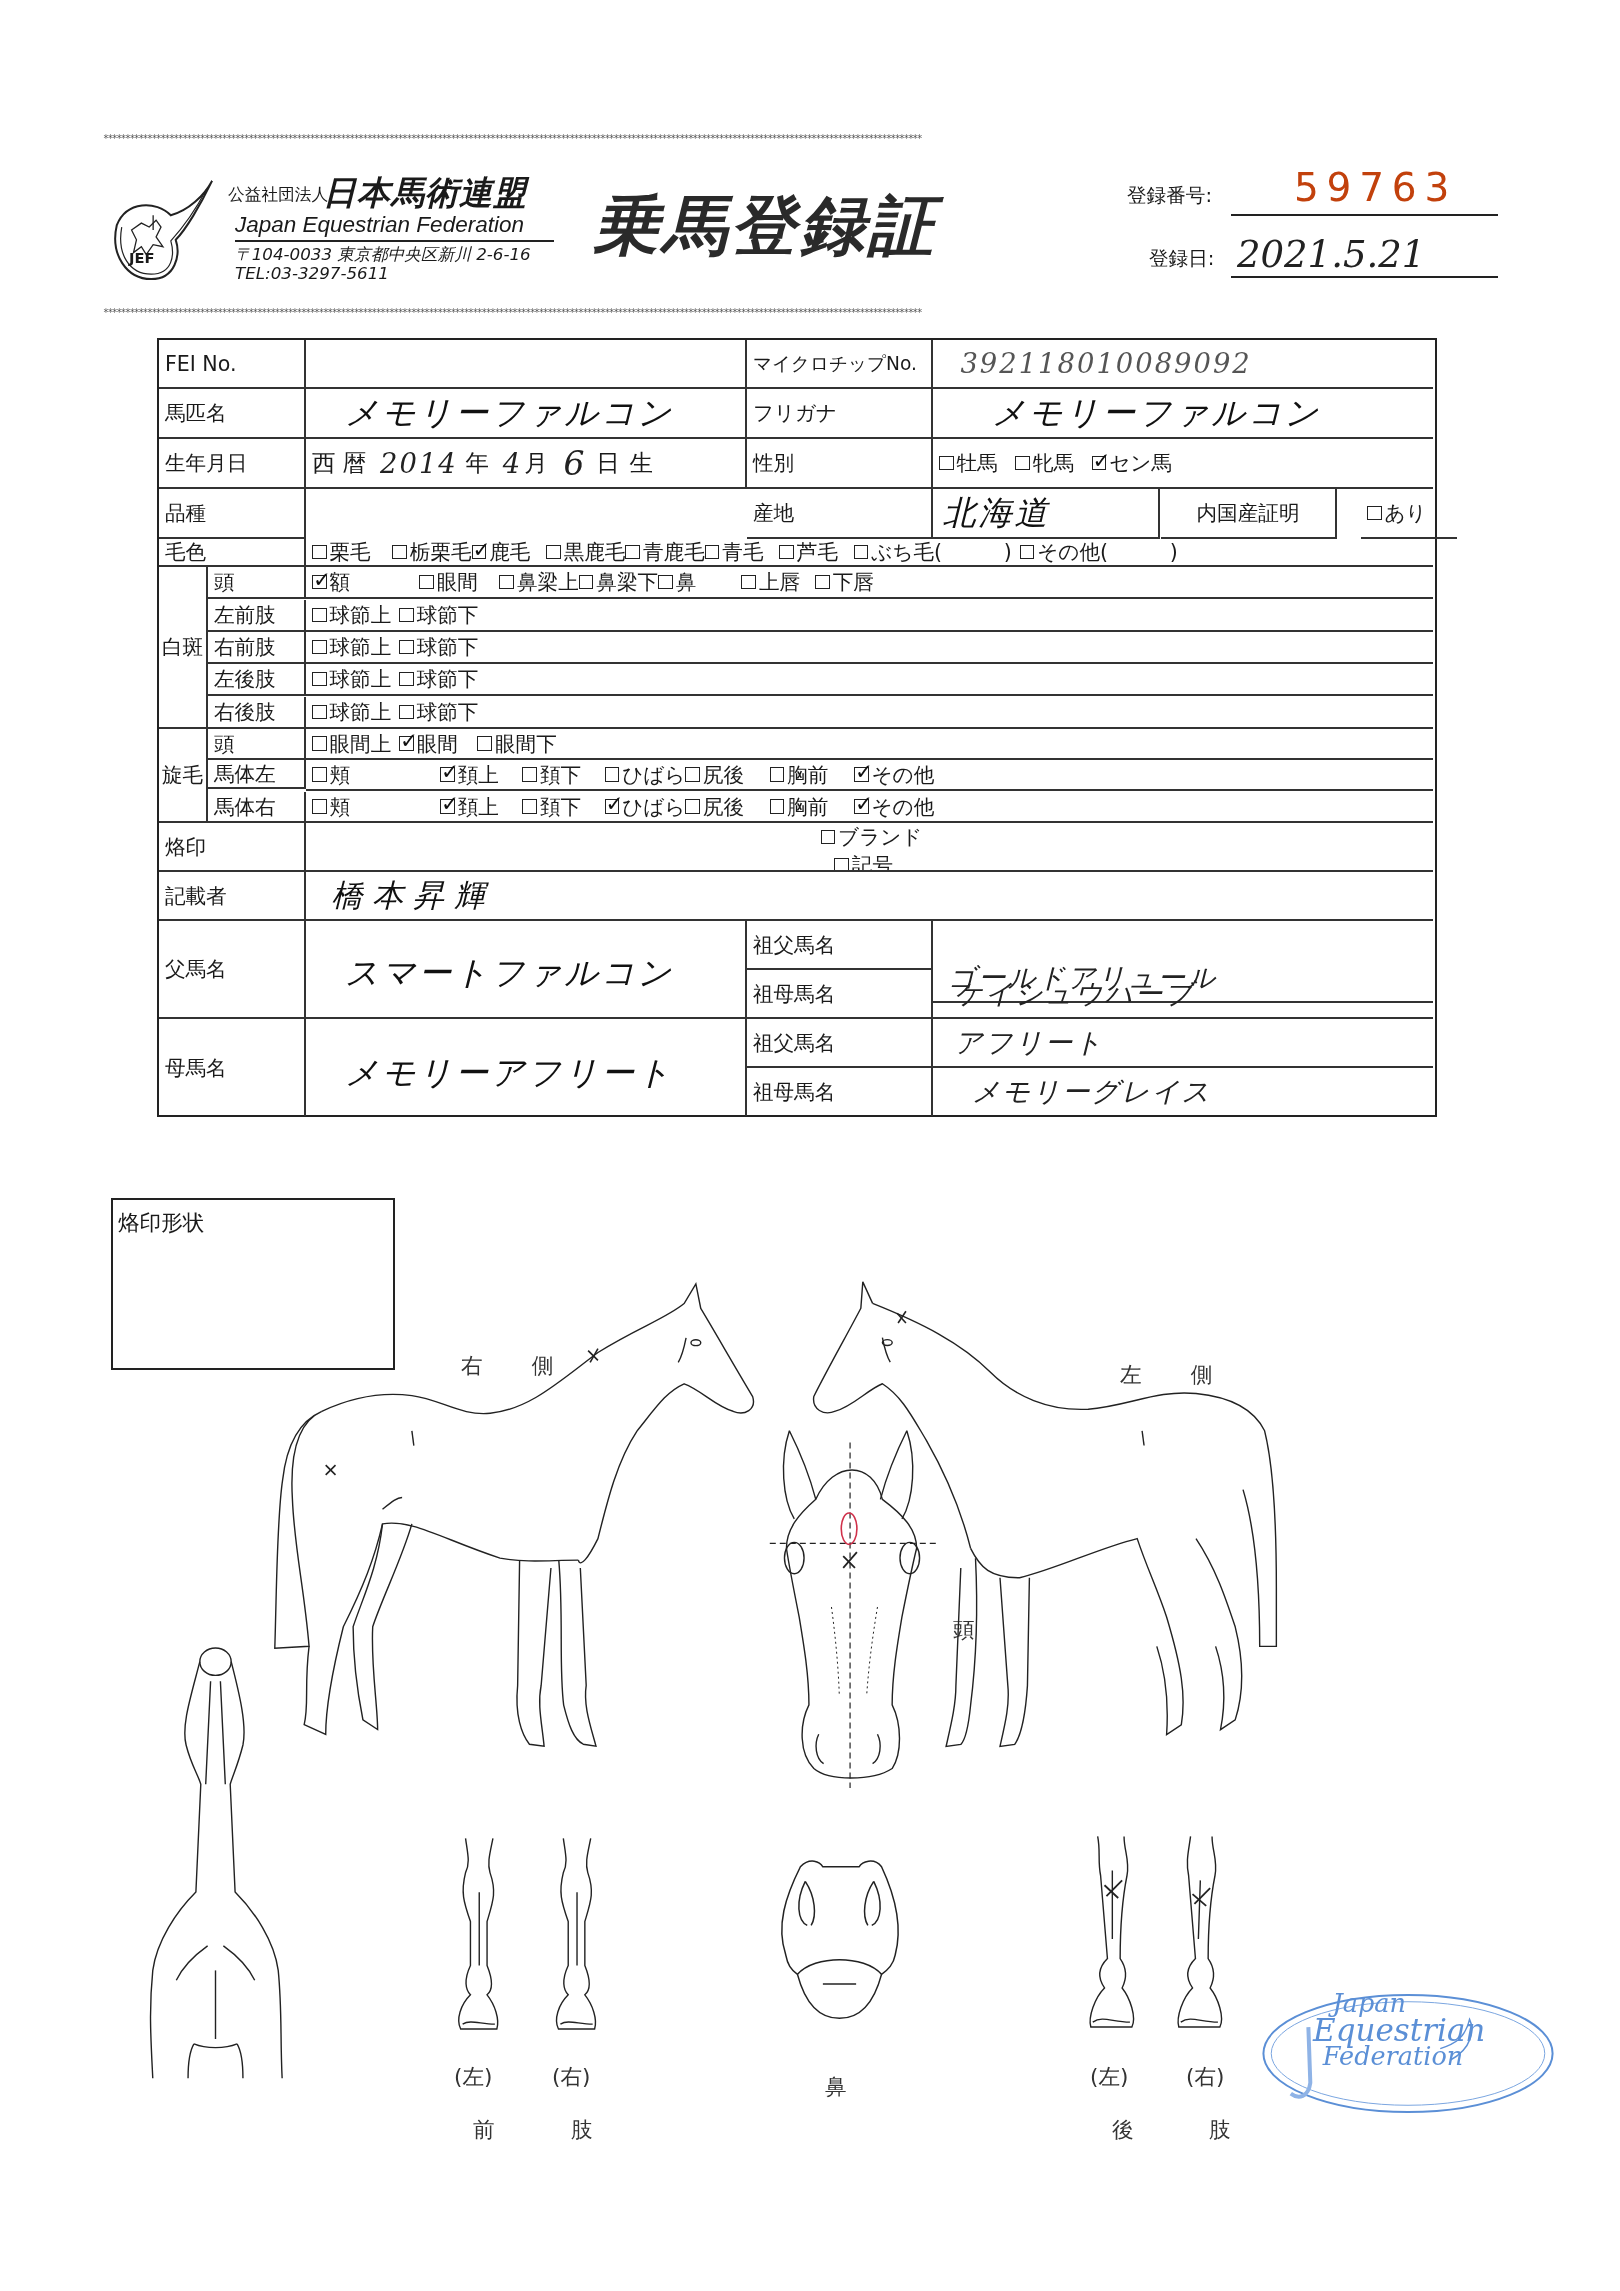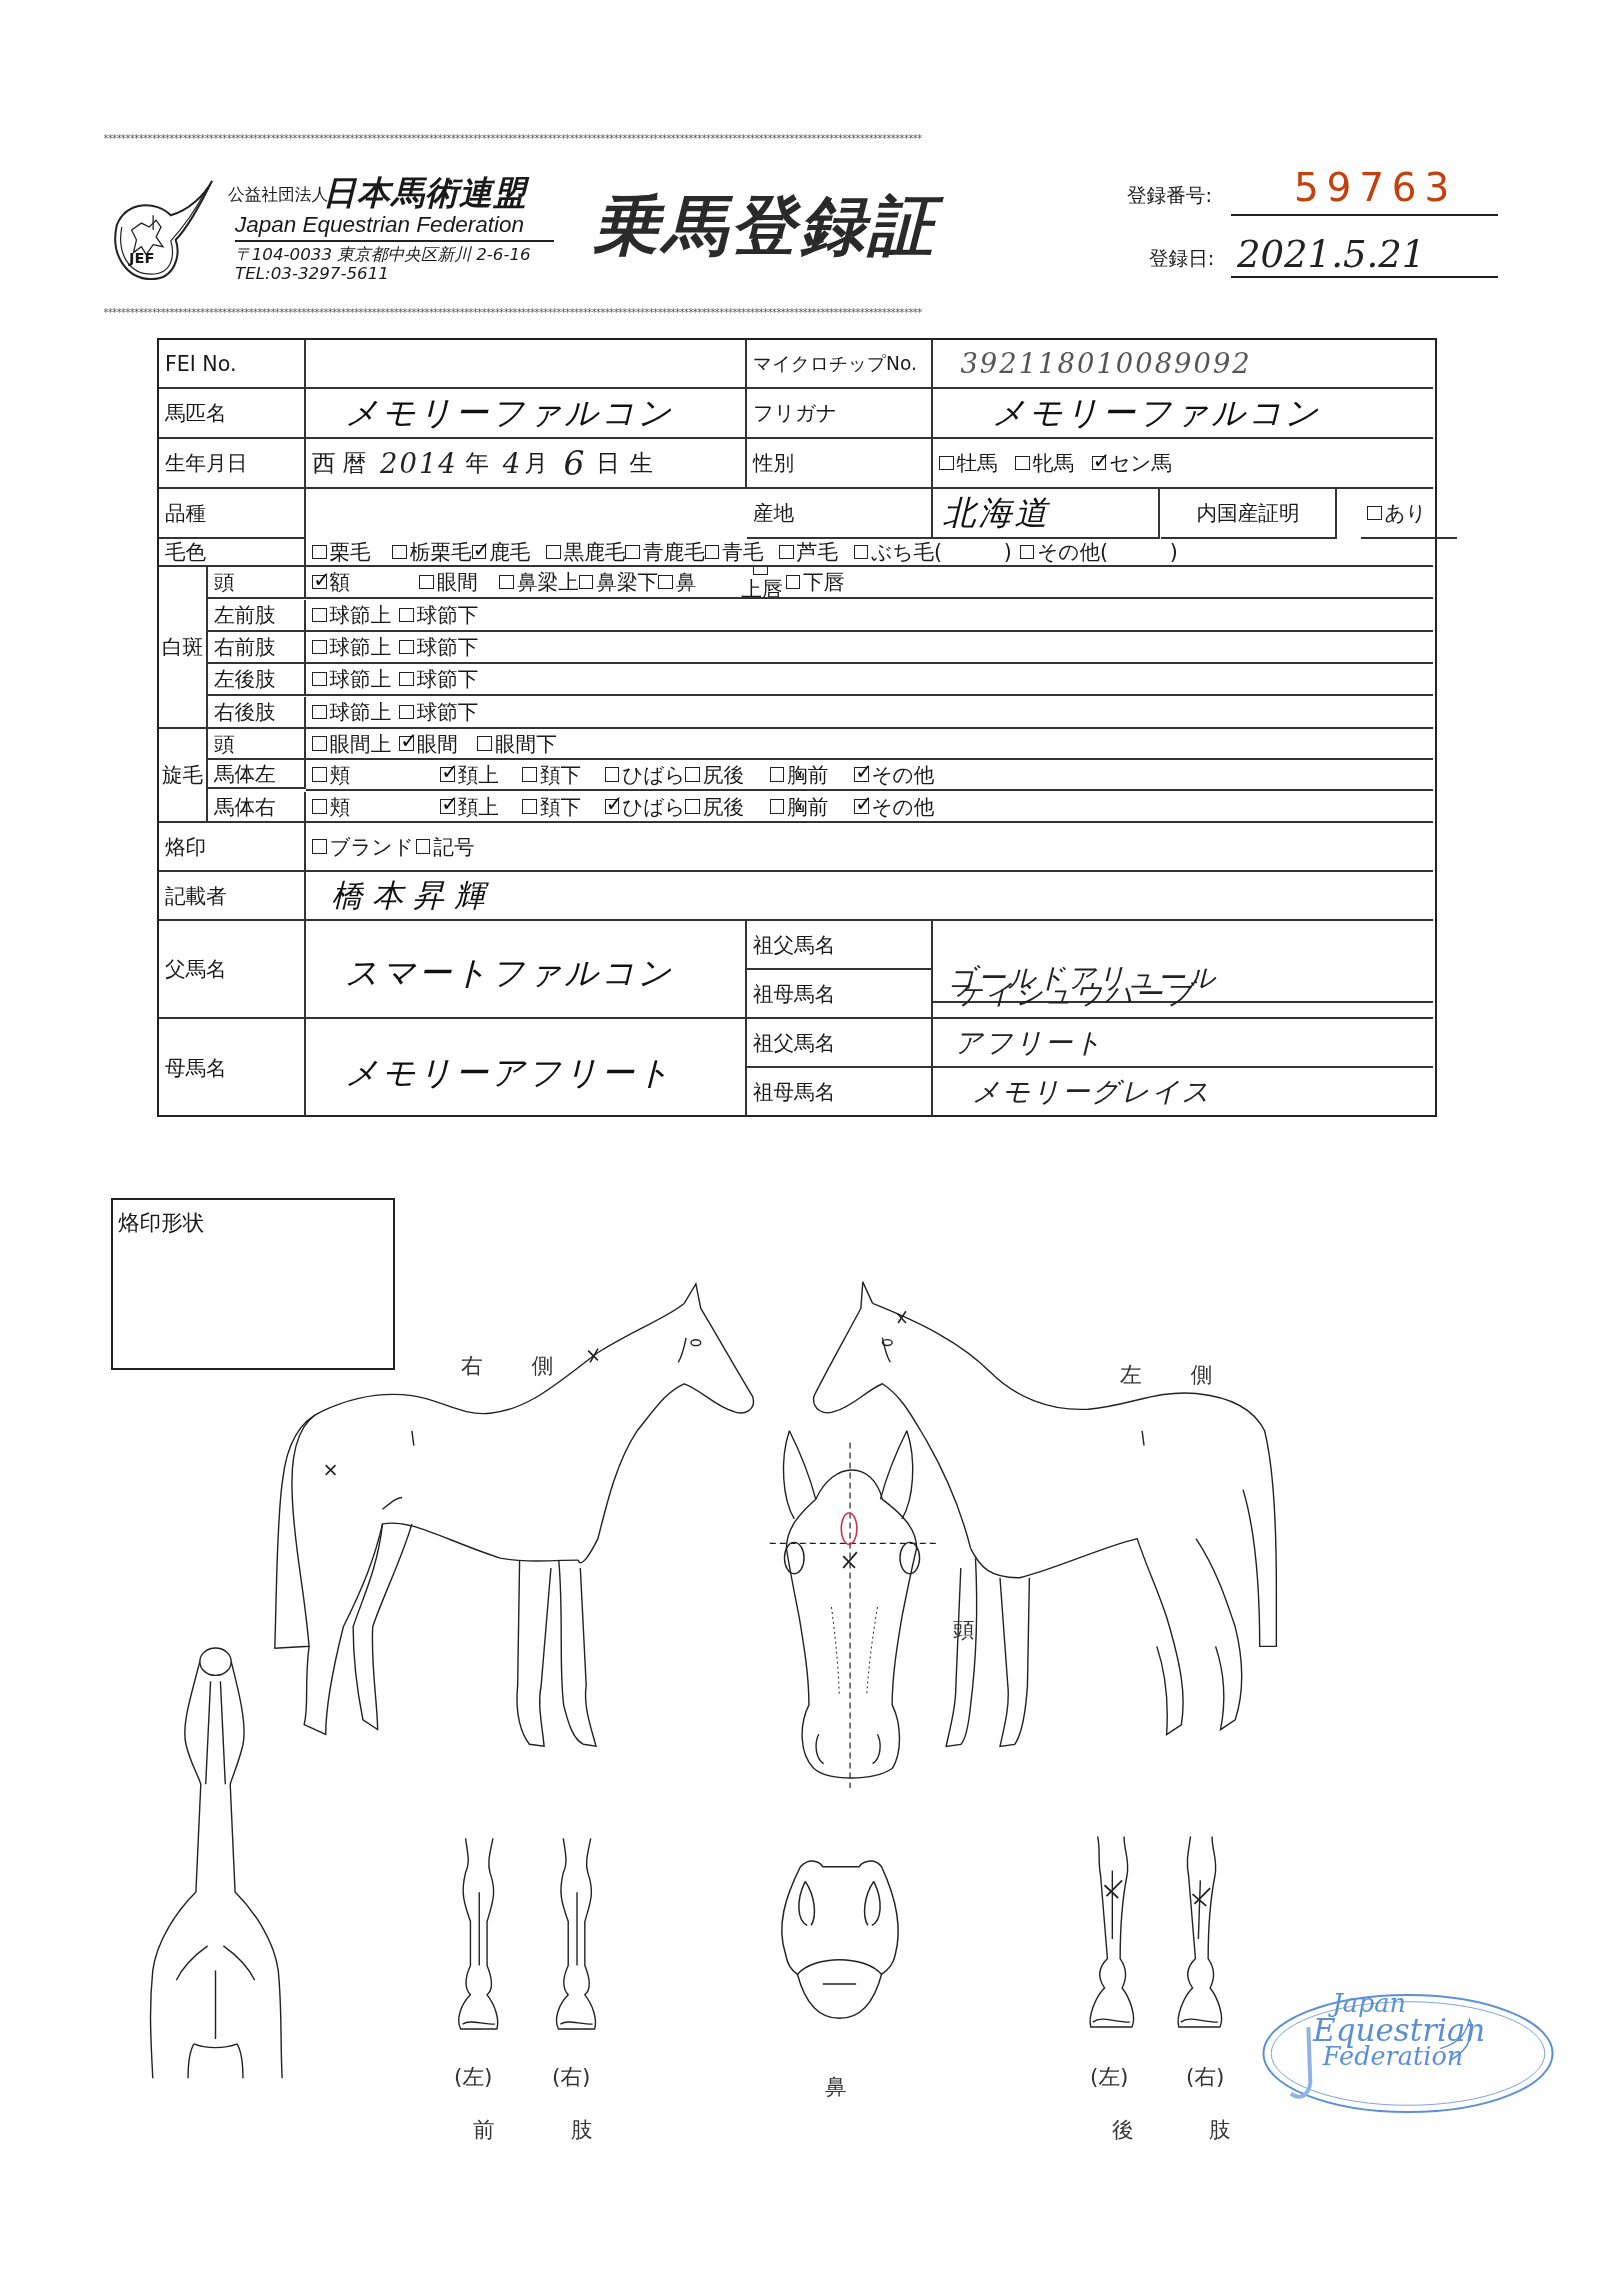--- a/index.html
+++ b/index.html
@@ -182,21 +182,21 @@
         <span class="opt-lbl">鼻梁上</span>
       </span>
     <span class="opt" style="margin-right:0;">
         <span class="box"></span>
         <span class="opt-lbl">鼻梁下</span>
       </span>
     <span class="opt" style="margin-right:45px;">
         <span class="box"></span>
         <span class="opt-lbl">鼻</span>
       </span>
-    <span class="opt" style="margin-right:3px;flex-direction:column;">
+    <span class="opt" style="margin-right:15px;">
         <span class="box"></span>
         <span class="opt-lbl">上唇</span>
       </span>
     <span class="opt">
         <span class="box"></span>
         <span class="opt-lbl">下唇</span>
       </span>
   </div>
 
   <div class="cell" style="left:49px;top:260px;width:98px;height:32px;">左前肢</div>
@@ -322,21 +322,21 @@
         <span class="box"></span>
         <span class="opt-lbl">胸前</span>
       </span>
     <span class="opt">
         <span class="box checked"></span>
         <span class="opt-lbl">その他</span>
       </span>
   </div>
 
   <div class="cell" style="left:0;top:483px;width:147px;height:49px;">烙印</div>
-  <div class="cell noR" style="left:147px;top:483px;width:1127px;height:49px;">
+  <div class="cell noR" style="left:147px;top:483px;width:1127px;height:49px;flex-direction:column;">
     <span class="opt" style="margin-right:2px;">
         <span class="box"></span>
         <span class="opt-lbl">ブランド</span>
       </span>
     <span class="opt">
         <span class="box"></span>
         <span class="opt-lbl">記号</span>
       </span>
   </div>
 

